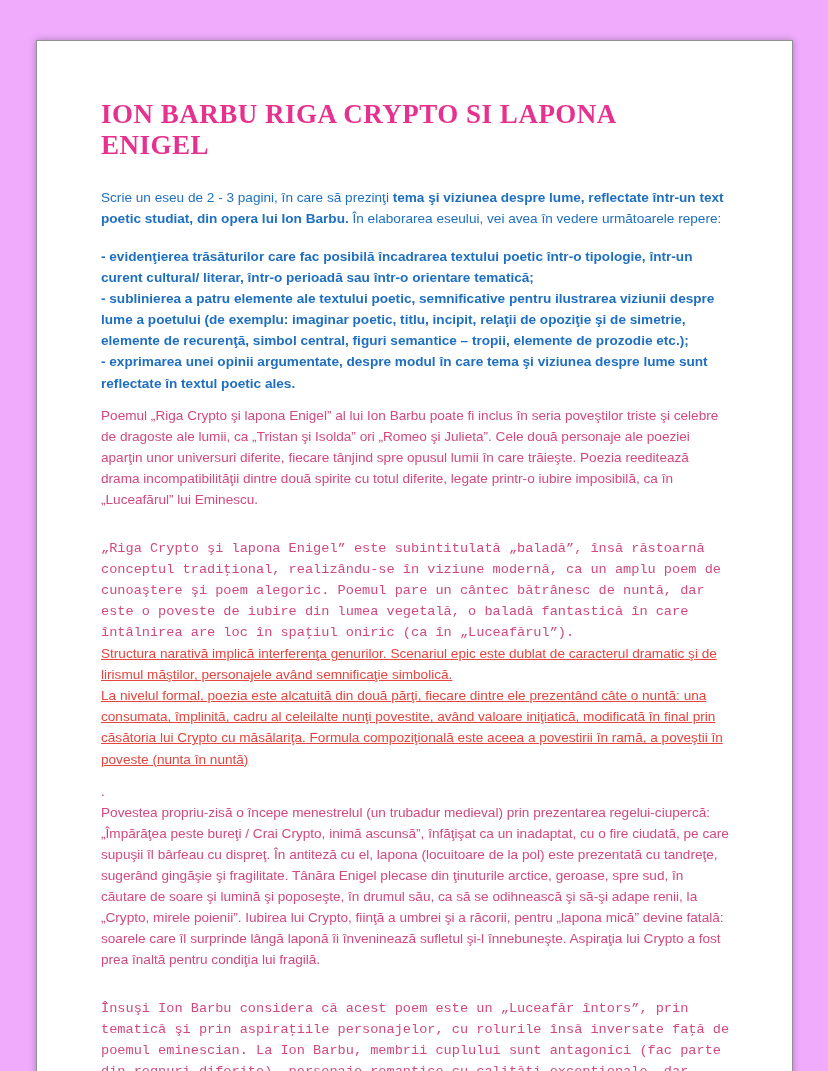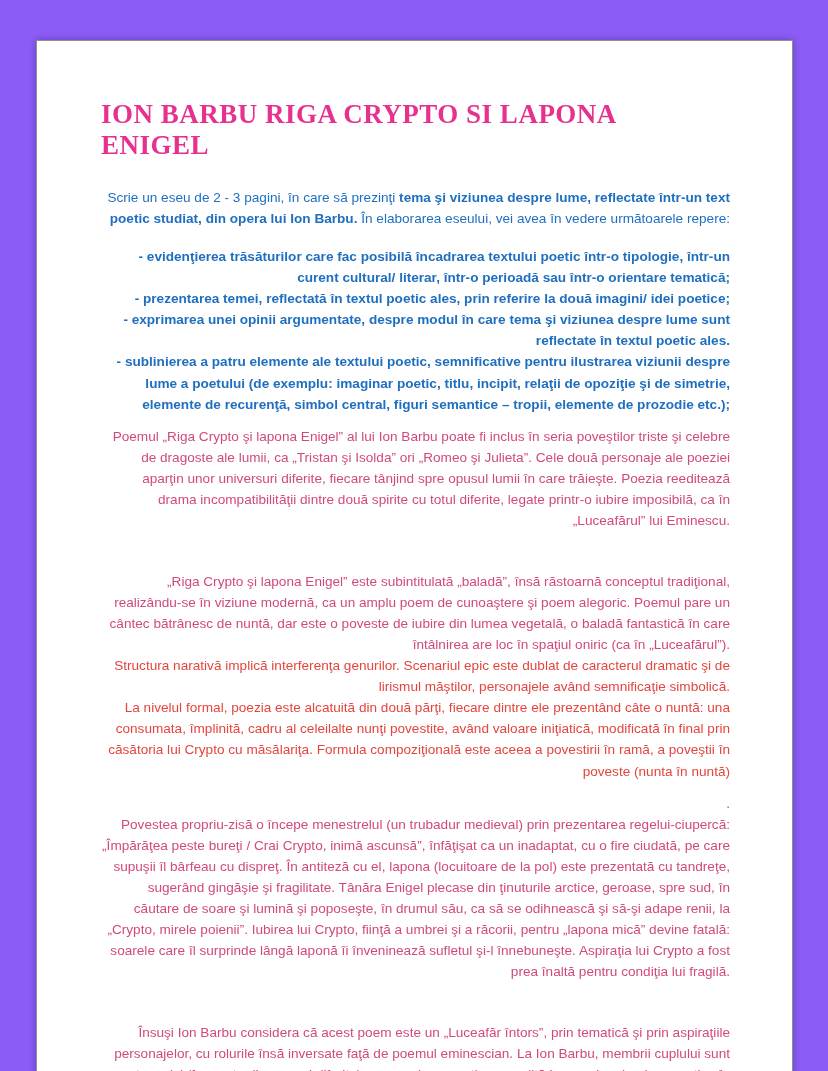--- a/index.html
+++ b/index.html
@@ -11,21 +11,21 @@
   }
   *{margin:0;padding:0;box-sizing:border-box;}
   html,body{width:828px;height:1071px;overflow:hidden;}
   body{
     background:#ffffff;
     font-family:"Liberation Sans","DejaVu Sans",sans-serif;
   }
   .viewer{
     position:relative;
     width:828px;height:1071px;
-    background:#8b5cf6;
+    background:#f0abfc;
   }
   .sheet{
     position:absolute;
     left:36px;top:40px;
     width:757px;height:1200px;
     background:#ffffff;
     border:1px solid var(--c-border);
     box-shadow:0 0 7px rgba(0,0,0,0.28);
   }
   .content{
@@ -35,47 +35,46 @@
     font-family:"Liberation Serif","DejaVu Serif",serif;
     font-weight:bold;
     font-size:27px;
     letter-spacing:0.5px;
     color:var(--c-title);
     margin-bottom:26px;
   }
   .para{
     font-size:13.6px;
     line-height:1.55;
-    text-align:right;
+    text-align:left;
   }
   .blue{color:var(--c-blue);}
   .pink{color:var(--c-pink);}
-  .red{color:var(--c-red);}
+  .red{color:var(--c-red);text-decoration:underline;}
   .bold{font-weight:bold;}
   .mt-s{margin-top:17px;font-weight:bold;}
   .mt-m{margin-top:11px;}
-  .mt-l{margin-top:40px;}
+  .mt-l{margin-top:28px;font-family:Liberation Mono, monospace;}
   .req-list .para{margin:0;}
 </style>
 </head>
 <body>
 
 <div class="viewer">
   <div class="sheet">
     <div class="content">
 
       <h1 class="doc-title">ION BARBU RIGA CRYPTO SI LAPONA ENIGEL</h1>
 
       <p class="para blue"><span>Scrie un eseu de 2 - 3 pagini, în care să prezinţi </span><span class="bold">tema şi viziunea despre lume, reflectate într-un text poetic studiat, din opera lui Ion Barbu.</span><span> În elaborarea eseului, vei avea în vedere următoarele repere:</span></p>
 
       <div class="req-list mt-s">
         <p class="para blue">- evidenţierea trăsăturilor care fac posibilă încadrarea textului poetic într-o tipologie, într-un curent cultural/ literar, într-o perioadă sau într-o orientare tematică;</p>
-        <p class="para blue">- prezentarea temei, reflectată în textul poetic ales, prin referire la două imagini/ idei poetice;</p>
+        <p class="para blue">- sublinierea a patru elemente ale textului poetic, semnificative pentru ilustrarea viziunii despre lume a poetului (de exemplu: imaginar poetic, titlu, incipit, relaţii de opoziţie şi de simetrie, elemente de recurenţă, simbol central, figuri semantice – tropii, elemente de prozodie etc.);</p>
         <p class="para blue">- exprimarea unei opinii argumentate, despre modul în care tema şi viziunea despre lume sunt reflectate în textul poetic ales.</p>
-        <p class="para blue">- sublinierea a patru elemente ale textului poetic, semnificative pentru ilustrarea viziunii despre lume a poetului (de exemplu: imaginar poetic, titlu, incipit, relaţii de opoziţie şi de simetrie, elemente de recurenţă, simbol central, figuri semantice – tropii, elemente de prozodie etc.);</p>
       </div>
 
       <p class="para pink mt-m">Poemul „Riga Crypto şi lapona Enigel” al lui Ion Barbu poate fi inclus în seria poveştilor triste şi celebre de dragoste ale lumii, ca „Tristan şi Isolda” ori „Romeo şi Julieta”. Cele două personaje ale poeziei aparţin unor universuri diferite, fiecare tânjind spre opusul lumii în care trăieşte. Poezia reeditează drama incompatibilităţii dintre două spirite cu totul diferite, legate printr-o iubire imposibilă, ca în „Luceafărul” lui Eminescu.</p>
 
       <p class="para pink mt-l">„Riga Crypto şi lapona Enigel” este subintitulată „baladă”, însă răstoarnă conceptul tradiţional, realizându-se în viziune modernă, ca un amplu poem de cunoaştere şi poem alegoric. Poemul pare un cântec bătrânesc de nuntă, dar este o poveste de iubire din lumea vegetală, o baladă fantastică în care întâlnirea are loc în spaţiul oniric (ca în „Luceafărul”).</p>
       <p class="para red">Structura narativă implică interferenţa genurilor. Scenariul epic este dublat de caracterul dramatic şi de lirismul măştilor, personajele având semnificaţie simbolică.</p>
       <p class="para red">La nivelul formal, poezia este alcatuită din două părţi, fiecare dintre ele prezentând câte o nuntă: una consumata, împlinită, cadru al celeilalte nunţi povestite, având valoare iniţiatică, modificată în final prin căsătoria lui Crypto cu măsălariţa. Formula compoziţională este aceea a povestirii în ramă, a poveştii în poveste (nunta în nuntă)</p>
 
       <p class="para pink mt-m">.</p>
       <p class="para pink">Povestea propriu-zisă o începe menestrelul (un trubadur medieval) prin prezentarea regelui-ciupercă: „Împărăţea peste bureţi / Crai Crypto, inimă ascunsă”, înfăţişat ca un inadaptat, cu o fire ciudată, pe care supuşii îl bârfeau cu dispreţ. În antiteză cu el, lapona (locuitoare de la pol) este prezentată cu tandreţe, sugerând gingăşie şi fragilitate. Tânăra Enigel plecase din ţinuturile arctice, geroase, spre sud, în căutare de soare şi lumină şi poposeşte, în drumul său, ca să se odihnească şi să-şi adape renii, la „Crypto, mirele poienii”. Iubirea lui Crypto, fiinţă a umbrei şi a răcorii, pentru „lapona mică” devine fatală: soarele care îl surprinde lângă laponă îi înveninează sufletul şi-l înnebuneşte. Aspiraţia lui Crypto a fost prea înaltă pentru condiţia lui fragilă.</p>

